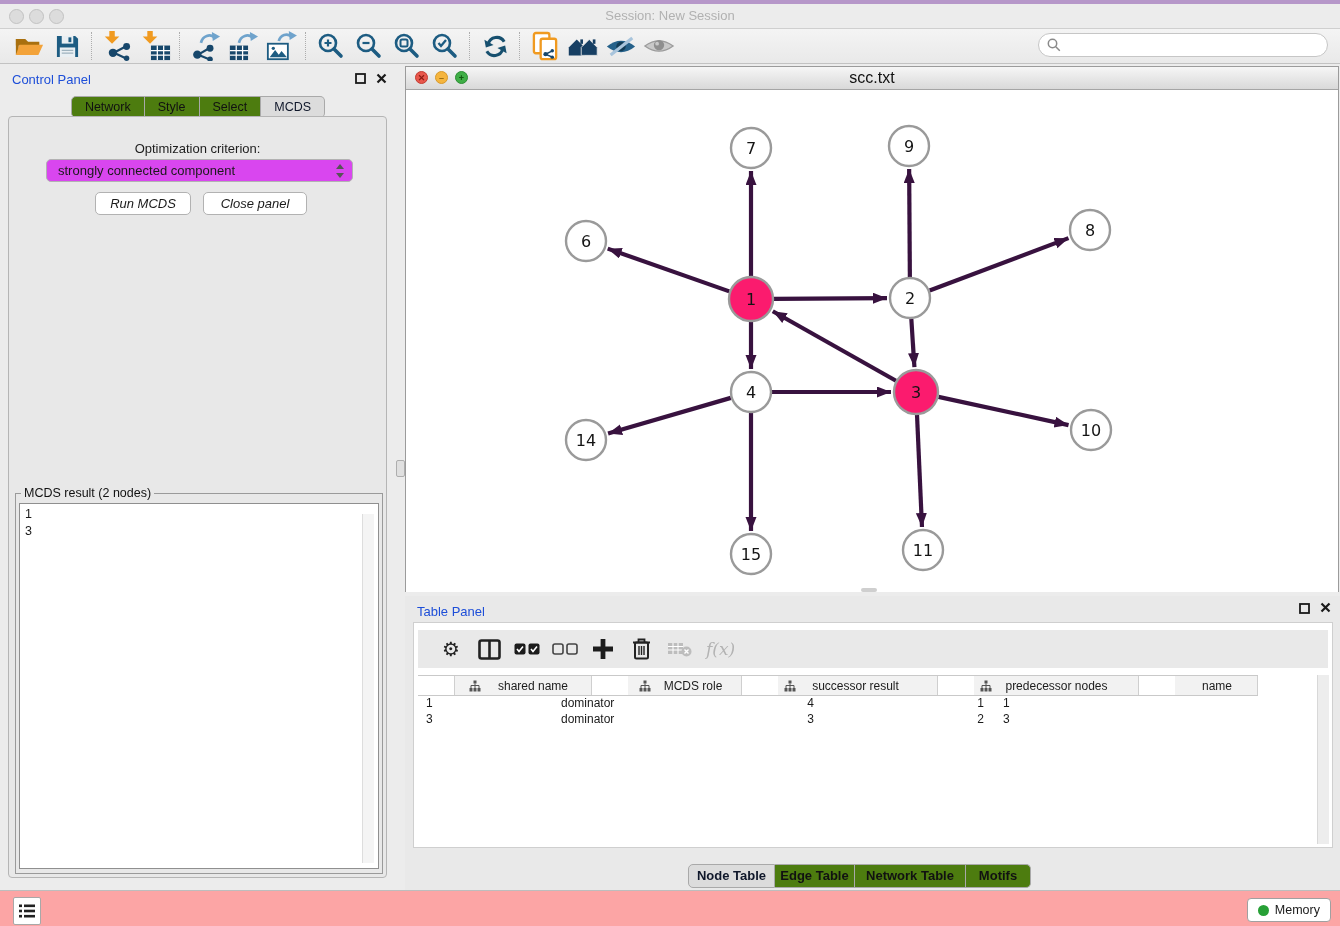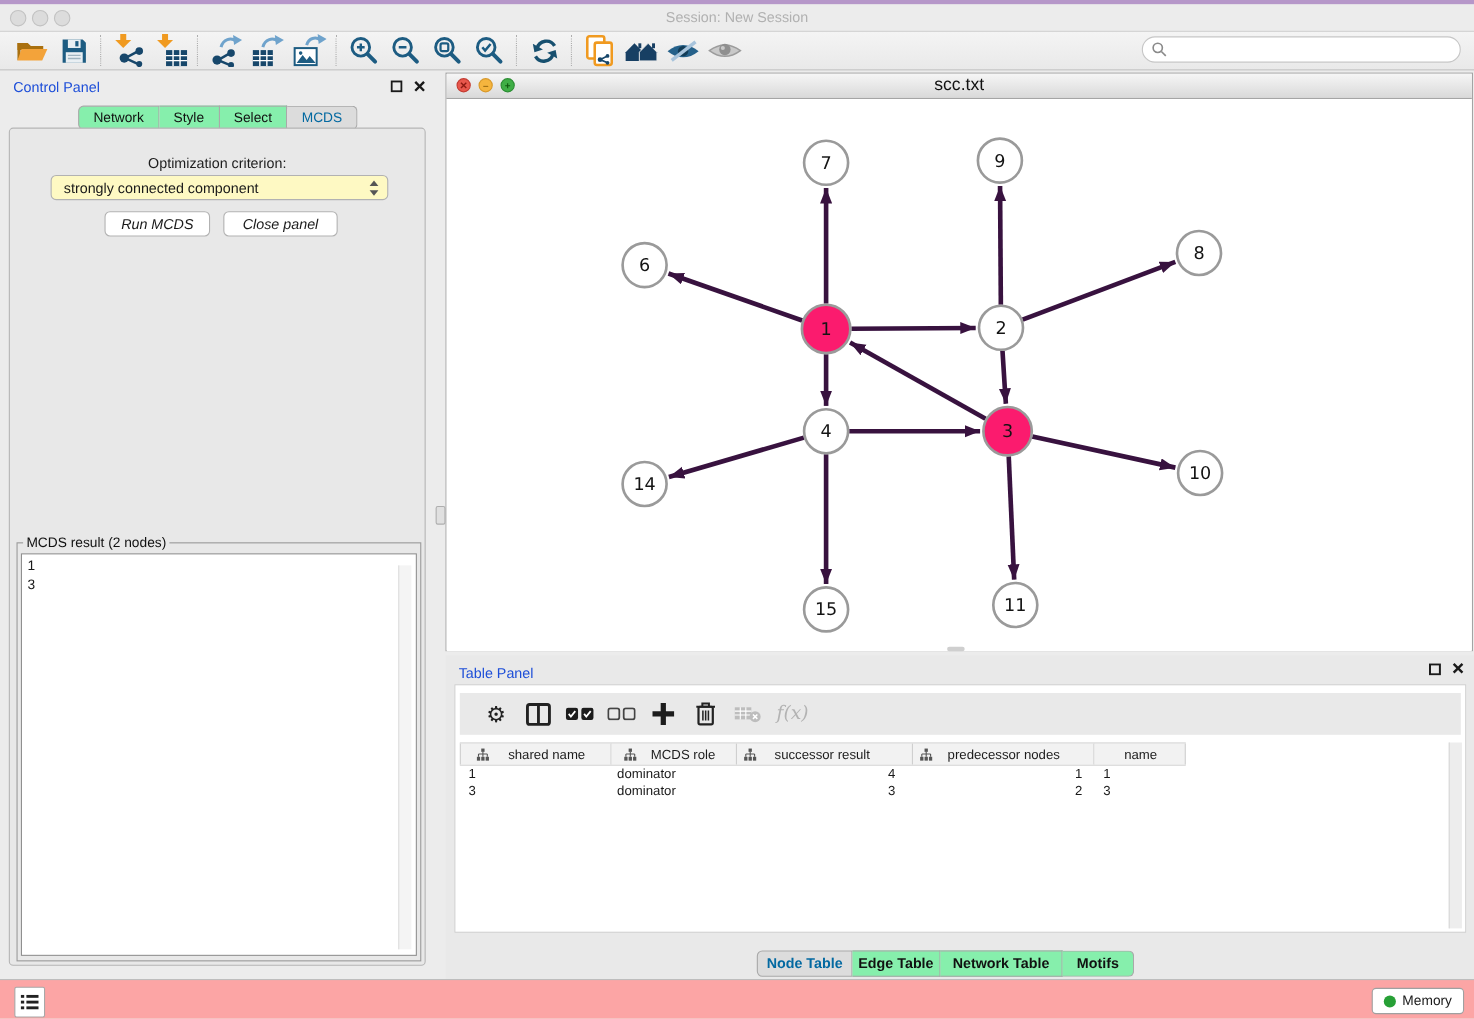--- a/index.html
+++ b/index.html
@@ -18,29 +18,29 @@
   .tb-btn{width:38px;height:32px;display:flex;align-items:center;justify-content:center;flex:0 0 auto;}
   .tb-sep{width:1px;height:28px;border-left:1px dotted #adadad;margin:0 5px;flex:0 0 auto;}
   #search-wrap{position:absolute;right:12px;top:4px;width:290px;height:24px;background:#fff;
                border:1px solid #c6c6c6;border-radius:13px;display:flex;align-items:center;padding-left:8px;box-sizing:border-box;}
   #search-wrap input{border:none;outline:none;flex:1;font-size:12px;background:transparent;margin-left:5px;}
   
   #control-panel{left:0;top:64px;width:396px;height:816px;}
   .panel-title{position:absolute;left:12px;top:8px;font-size:13px;color:#1d4ed8;}
   .panel-float{position:absolute;top:9px;cursor:default;}
   .cp-tabs{position:absolute;top:32px;left:0;width:100%;display:flex;justify-content:center;}
-  .tab{height:20px;line-height:20px;padding:0 13px;background:#86efac;border:1px solid #a9a9a9;border-left:none;
+  .tab{height:20px;line-height:20px;padding:0 13px;background:#4d7c0f;border:1px solid #a9a9a9;border-left:none;
        font-size:12.5px;color:#111;}
   .tab:first-child{border-left:1px solid #a9a9a9;border-radius:5px 0 0 5px;}
   .tab:last-child{border-radius:0 5px 5px 0;}
-  .tab.active{background:#dcdcdc;color:#0369a1;}
+  .tab.active{background:#dcdcdc;color:#0f172a;}
   #cp-content{position:absolute;left:8px;top:52px;width:379px;height:762px;background:#e8e8e8;
               border:1px solid #b5b5b5;border-radius:4px;box-sizing:border-box;}
   #opt-label{position:absolute;top:24px;width:100%;text-align:center;font-size:13px;color:#1d1d1d;}
-  #criterion-select{position:absolute;left:37px;top:42px;width:307px;height:23px;background:#fef9c3;
+  #criterion-select{position:absolute;left:37px;top:42px;width:307px;height:23px;background:#d946ef;
                     border:1px solid #b2b2b2;border-radius:5px;display:flex;align-items:center;
                     font-size:13px;padding-left:11px;box-sizing:border-box;}
   #criterion-select .stepper{position:absolute;right:7px;top:3px;}
   .cp-btn{position:absolute;top:75px;height:23px;background:#fff;border:1px solid #b2b2b2;border-radius:5px;
           font-size:13px;text-align:center;line-height:21px;box-sizing:border-box;font-style:italic;}
   #run-btn{left:86px;width:96px;}
   #closep-btn{left:194px;width:104px;}
   #result-group{position:absolute;left:6px;top:376px;width:366px;height:379px;border:1px solid #9a9a9a;}
   #result-label{position:absolute;top:-8px;left:5px;background:#e8e8e8;padding:0 3px;font-size:12.5px;color:#111;}
   #result-area{position:absolute;left:3px;right:3px;top:9px;bottom:4px;background:#fff;border:1px solid #8f8f8f;
@@ -59,21 +59,21 @@
   #canvas-grip{position:absolute;left:455px;bottom:0;width:16px;height:4px;background:#cfcfcf;border-radius:2px;}
   #split-grip{left:396px;top:460px;width:7px;height:15px;background:#e0e0e0;border:1px solid #aeaeae;border-radius:2px;}
   
   #table-panel{left:405px;top:596px;width:935px;height:294px;background:#e9e9e9;}
   #tp-content{position:absolute;left:8px;top:26px;width:920px;height:226px;background:#fff;border:1px solid #cfcfcf;box-sizing:border-box;}
   #tp-toolbar{position:absolute;left:4px;top:7px;right:4px;height:38px;background:#e9e9e9;
               display:flex;align-items:center;padding-left:14px;box-sizing:border-box;}
   .tpi{width:38px;display:flex;align-items:center;justify-content:center;flex:0 0 auto;}
   .fx-label{font-family:"DejaVu Serif",serif;font-style:italic;font-size:17px;color:#b3b3b3;margin-left:8px;}
   #tp-header{position:absolute;left:4px;top:52px;display:flex;height:19px;border-top:1px solid #c9c9c9;border-bottom:1px solid #c9c9c9;}
-  .th{background:#f2f2f2;border-right:1px solid #cfcfcf;display:flex;align-items:center;font-size:12px;color:#1c1c1c;box-sizing:border-box;}
+  .th{background:#f2f2f2;border-right:1px solid #cfcfcf;display:flex;align-items:center;font-size:12px;color:#1c1c1c;box-sizing:border-box;margin-left:36px;}
   .th:first-child{border-left:1px solid #cfcfcf;}
   .th .hicon{margin-left:6px;}
   .th .hlabel{flex:1;text-align:center;padding-right:6px;}
   .tr{position:absolute;left:4px;display:flex;height:16px;font-size:12px;}
   .td{box-sizing:border-box;overflow:hidden;white-space:nowrap;}
   .c0{width:138px;padding-left:8px;}
   .c1{width:114px;padding-left:5px;}
   .c2{width:160px;text-align:right;padding-right:16px;}
   .c3{width:165px;text-align:right;padding-right:11px;}
   .c4{width:83px;padding-left:8px;}

